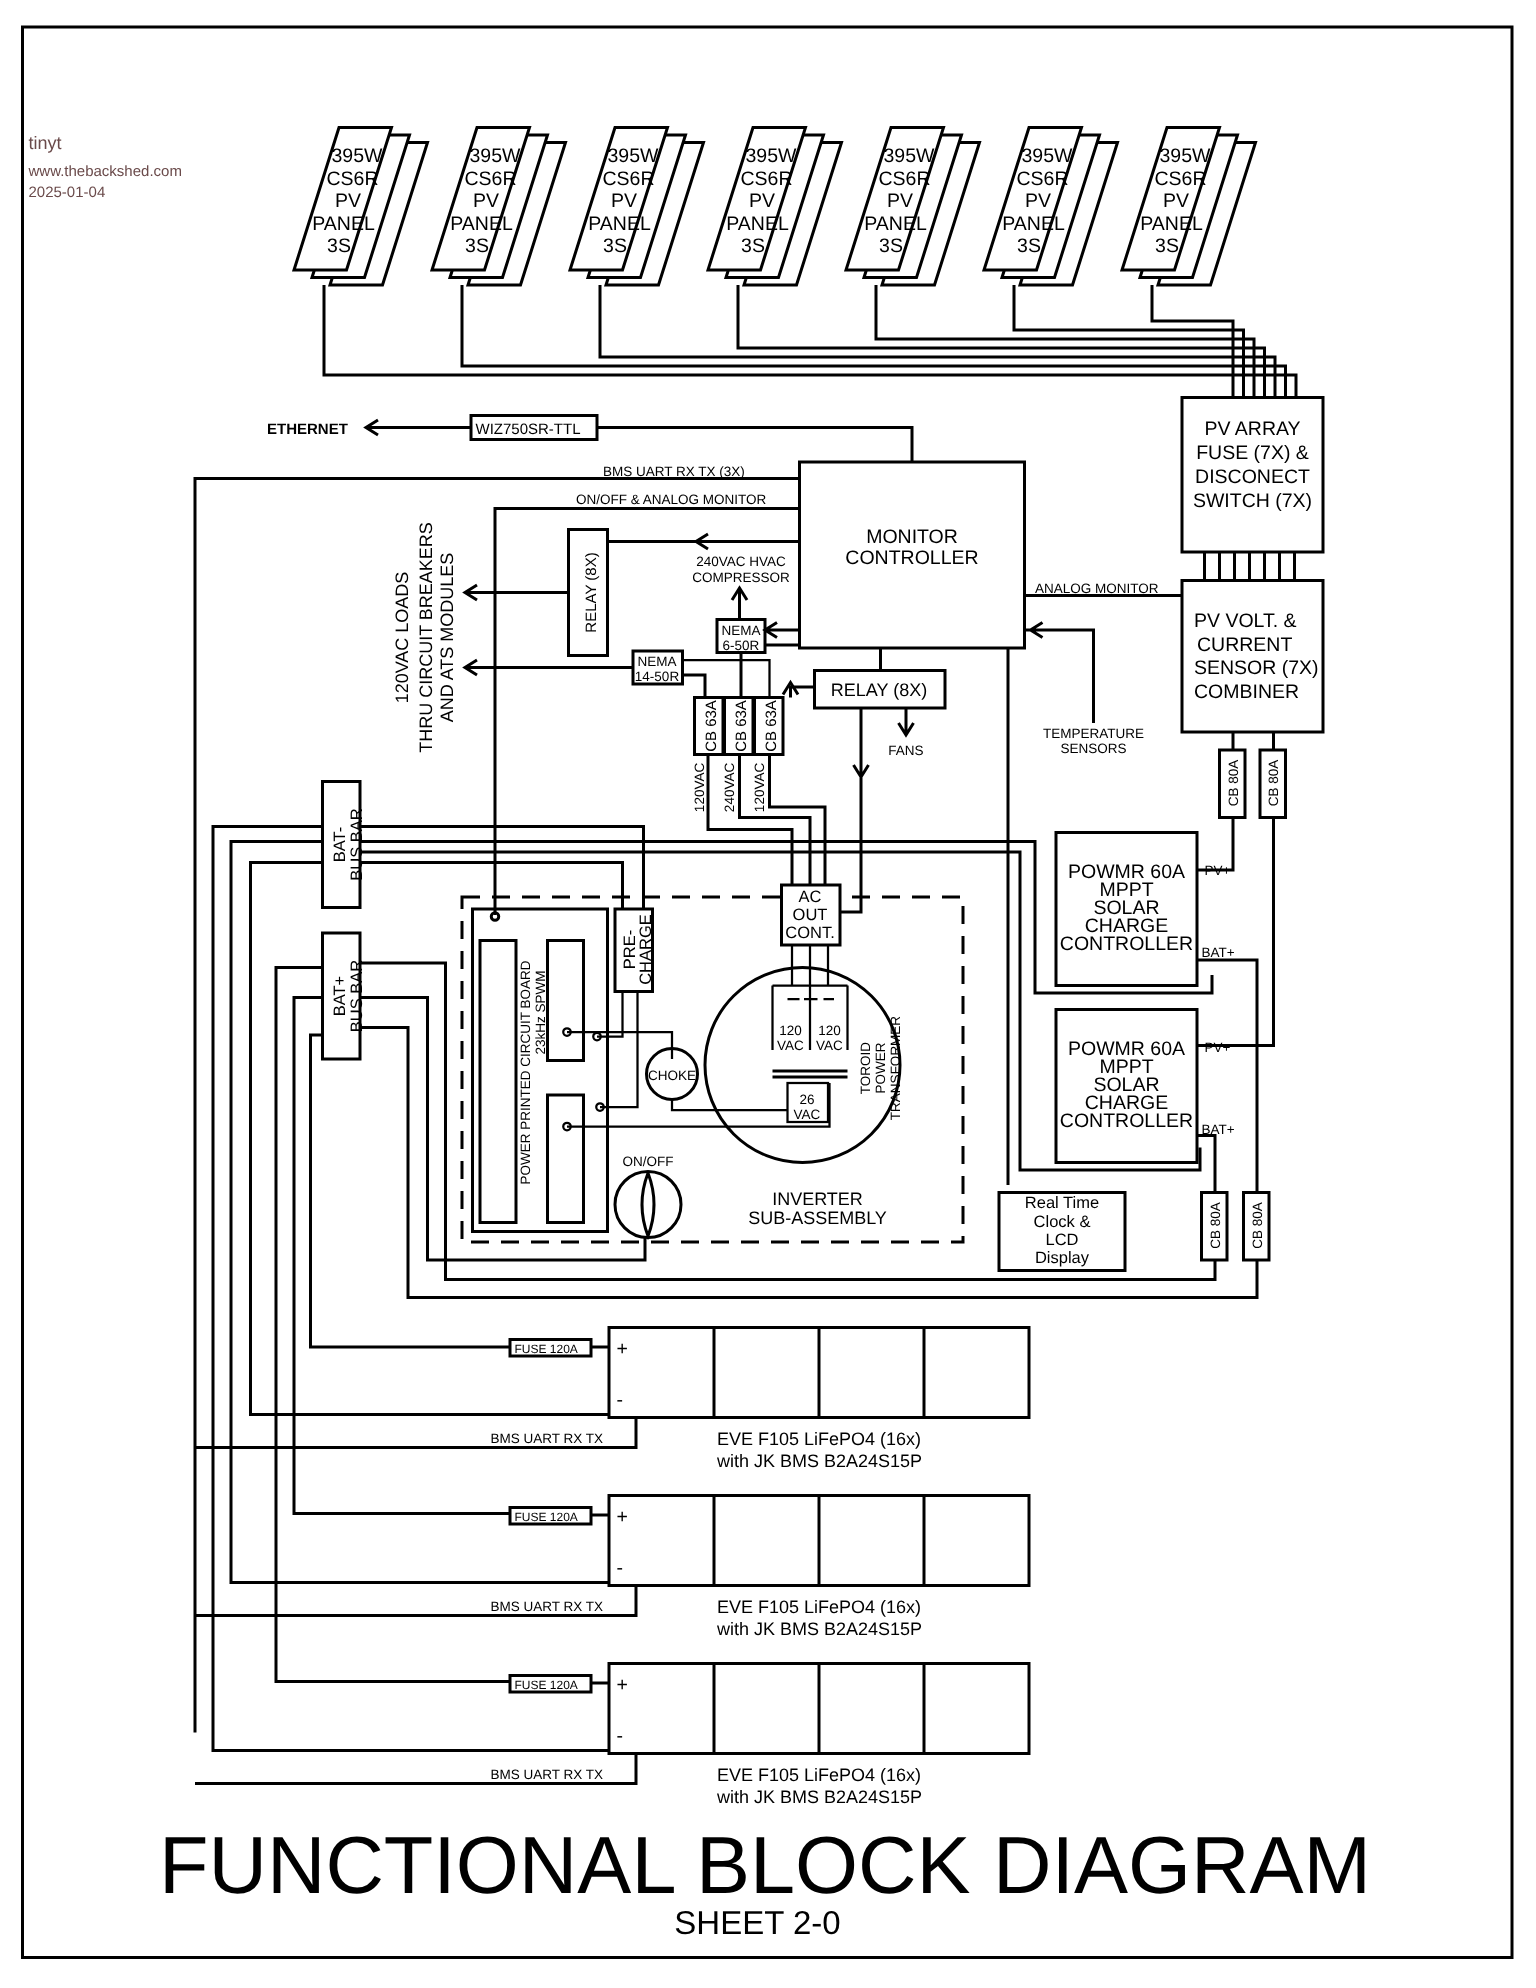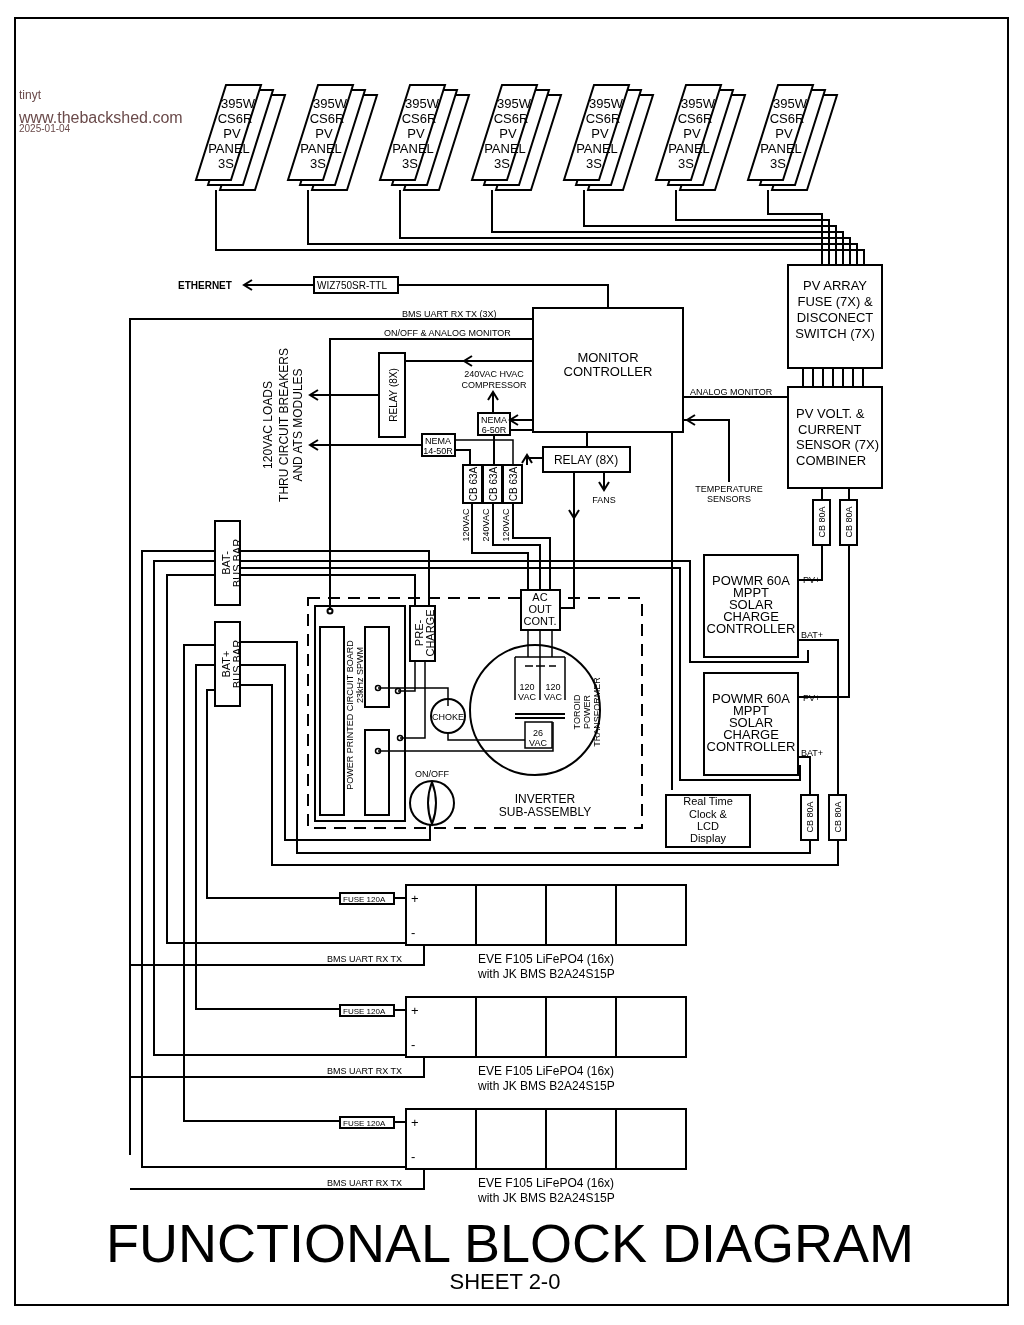--- a/index.html
+++ b/index.html
@@ -1,19 +1,19 @@
 <!DOCTYPE html>
 <html><head>
 <meta charset="utf-8">
 <style>
   html,body{margin:0;padding:0;background:#fff;}
   body{width:1024px;height:1325px;position:relative;overflow:hidden;font-family:"Liberation Sans",sans-serif;}
   .wm{position:absolute;left:19px;color:#6a4a4a;font-family:"Liberation Sans",sans-serif;}
   #wm1{top:88px;font-size:12px;}
-  #wm2{top:109px;font-size:16px;}
+  #wm2{top:109px;font-size:10px;}
   #wm3{top:123px;font-size:10px;}
   svg{position:absolute;left:0;top:0;}
   svg text{font-family:"Liberation Sans",sans-serif;fill:#000;}
   .ln{stroke:#000;stroke-width:2;fill:none;}
   .thin{stroke:#000;stroke-width:1.5;fill:none;}
   .box{stroke:#000;stroke-width:2;fill:#fff;}
   .dash{stroke:#000;stroke-width:2;fill:none;stroke-dasharray:12 8;}
   .lbl{font-size:10px;}
   .blk{font-size:13px;}
   .sm{font-size:9px;}

